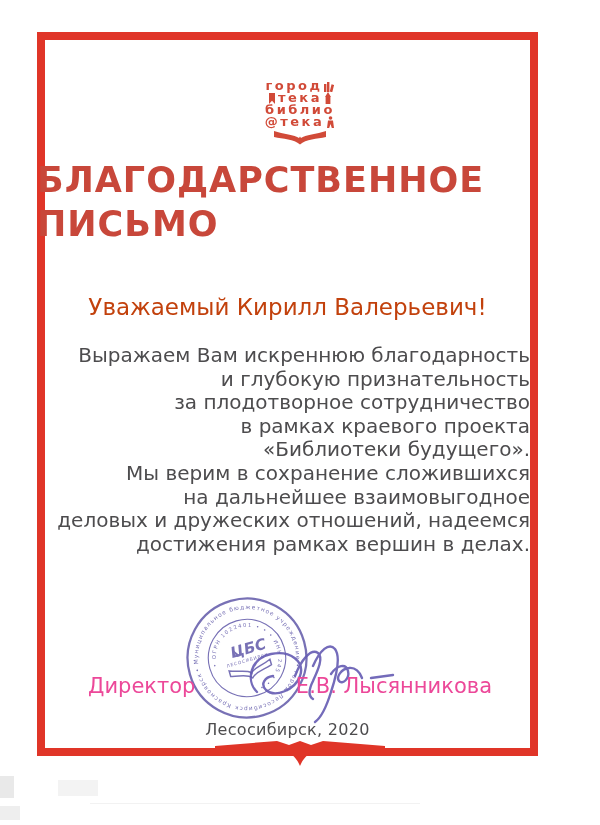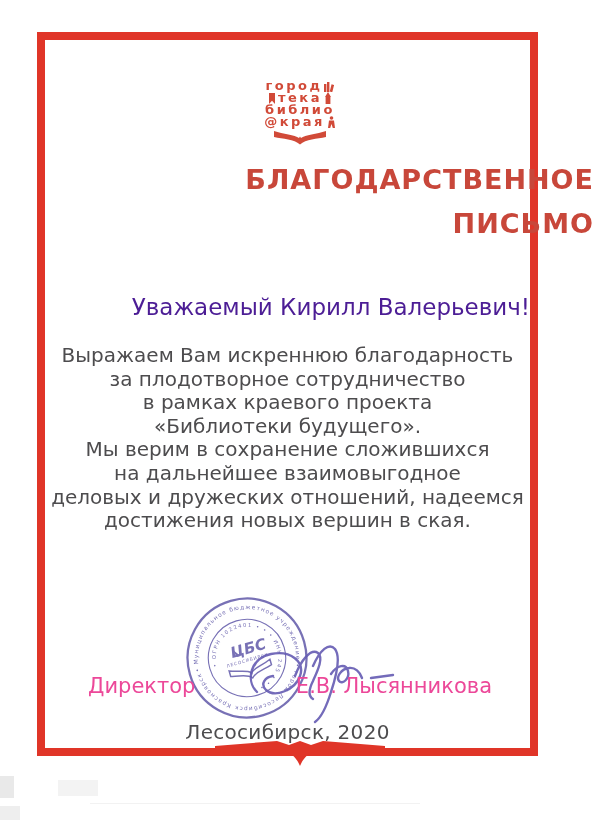--- a/index.html
+++ b/index.html
@@ -12,39 +12,39 @@
     border:8px solid #e03528;
   }
   
   .logo{position:absolute;top:80px;left:0;width:600px;text-align:center;}
   .logo-box{display:inline-block;text-align:center;}
   .logo-line{display:flex;align-items:center;justify-content:center;gap:2px;
     font-weight:bold;font-size:13px;line-height:12px;letter-spacing:2.5px;color:#d14a38;}
   .logo-line svg{display:block;}
   .logo-book{margin-top:2px;}
   
-  .title{position:absolute;top:158px;left:37px;width:557px;text-align:right;
-    color:#c8473a;font-weight:bold;font-size:27px;line-height:44px;letter-spacing:1px;}
+  .title{position:absolute;top:158px;left:37px;width:557px;text-align:left;
+    color:#c8473a;font-weight:bold;font-size:35px;line-height:44px;letter-spacing:1px;}
   
-  .greeting{position:absolute;top:294px;left:45px;width:485px;text-align:right;
-    color:#4c1d95;font-size:23px;font-weight:500;}
+  .greeting{position:absolute;top:294px;left:45px;width:485px;text-align:center;
+    color:#c2410c;font-size:23px;font-weight:500;}
   
-  .body-text{position:absolute;top:344px;left:45px;width:485px;text-align:center;
+  .body-text{position:absolute;top:344px;left:45px;width:485px;text-align:right;
     color:#4d4c4e;font-size:20px;line-height:23.6px;}
   .body-text span{display:block;}
   
   .stamp{position:absolute;left:181px;top:592px;width:132px;height:132px;
     transform:rotate(-16deg);opacity:.82;}
   .sig{position:absolute;left:243px;top:622px;width:162px;height:102px;opacity:.9;}
   
   .sign-row{position:absolute;left:88px;top:674px;width:404px;display:flex;
     justify-content:space-between;color:#ec4899;font-size:21px;}
   
   .footer{position:absolute;top:720px;left:45px;width:485px;text-align:center;
-    color:#4d4c4e;font-size:20px;letter-spacing:.3px;}
+    color:#4d4c4e;font-size:16px;letter-spacing:.3px;}
   
   .border-book{position:absolute;left:215px;top:740px;}
   
   .artifact{position:absolute;background:#cfcfcf;opacity:.45;}
   .a1{left:0;top:776px;width:14px;height:22px;}
   .a2{left:58px;top:780px;width:40px;height:16px;opacity:.25;}
   .a3{left:0;top:806px;width:20px;height:14px;opacity:.35;}
   .faintline{position:absolute;left:90px;top:803px;width:330px;height:1px;
     background:#000;opacity:.05;}
 </style>
@@ -82,21 +82,21 @@
               <path d="M4,0 L7,5 H1 Z"></path>
               <rect x="1.6" y="5" width="4.8" height="7"></rect>
             </g>
           </svg>
         </span>
       </div>
       <div class="logo-line">
         <span>библио</span>
       </div>
       <div class="logo-line">
-        <span>@края</span>
+        <span>@тека</span>
         <span>
           <svg width="9" height="12" viewBox="0 0 9 12">
             <g fill="#d14a38">
               <circle cx="4.5" cy="2" r="1.8"></circle>
               <path d="M2,4.5 h5 l1,7.5 h-2.2 l-1.3,-4 -1.3,4 H1 Z"></path>
             </g>
           </svg>
         </span>
       </div>
       <div class="logo-book">
@@ -109,27 +109,28 @@
 
   <div class="title">
     <div>БЛАГОДАРСТВЕННОЕ</div>
     <div>ПИСЬМО</div>
   </div>
 
   <div class="greeting">Уважаемый Кирилл Валерьевич!</div>
 
   <div class="body-text">
     <span>Выражаем Вам искреннюю благодарность</span>
+    <span>и глубокую признательность</span>
     <span>за плодотворное сотрудничество</span>
     <span>в рамках краевого проекта</span>
     <span>«Библиотеки будущего».</span>
     <span>Мы верим в сохранение сложившихся</span>
     <span>на дальнейшее взаимовыгодное</span>
     <span>деловых и дружеских отношений, надеемся</span>
-    <span>достижения новых вершин в ская.</span>
+    <span>достижения рамках вершин в делах.</span>
   </div>
 
   <div class="stamp">
     <svg width="132" height="132" viewBox="0 0 140 140">
       <defs>
         <path id="ring-outer-path" d="M70,70 m-52,0 a52,52 0 1,1 104,0 a52,52 0 1,1 -104,0"></path>
         <path id="ring-inner-path" d="M70,70 m-33,0 a33,33 0 1,1 66,0 a33,33 0 1,1 -66,0"></path>
       </defs>
       <circle cx="70" cy="70" r="63" fill="none" stroke="#5b53a6" stroke-width="2.4"></circle>
       <circle cx="70" cy="70" r="41" fill="none" stroke="#5b53a6" stroke-width="1.2"></circle>

